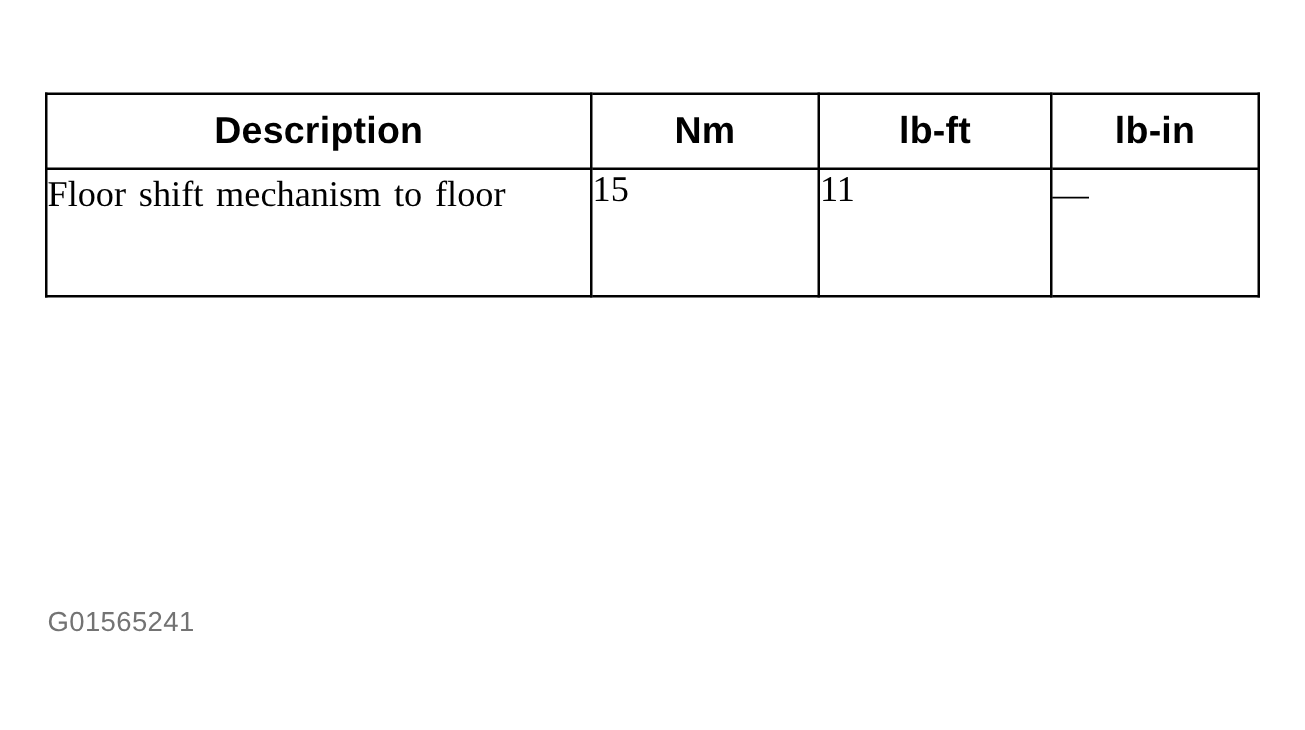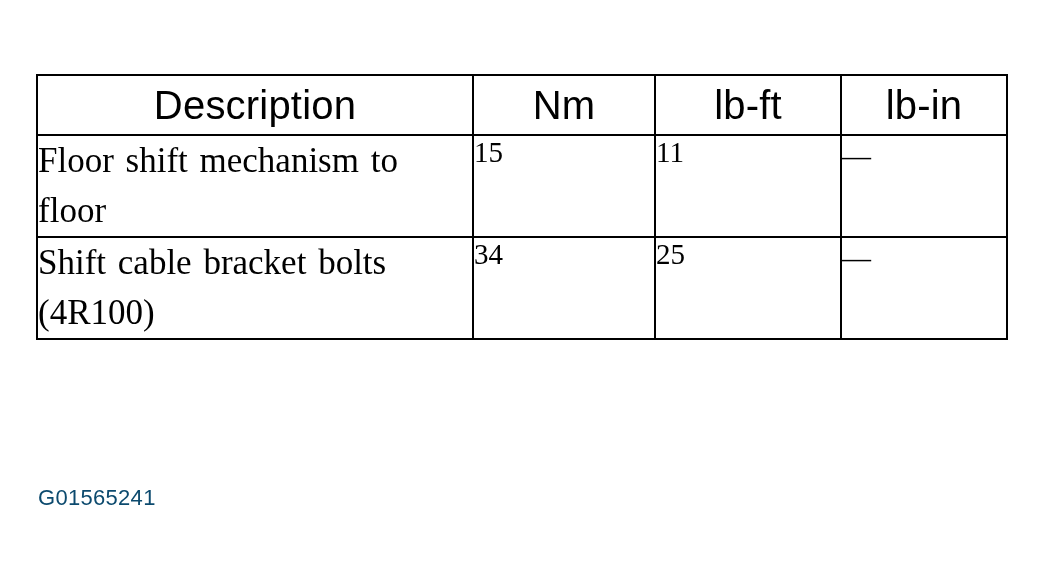--- a/index.html
+++ b/index.html
@@ -44,39 +44,39 @@
   
   col.c-desc { width: 436px; }
   col.c-nm   { width: 182px; }
   col.c-lbft { width: 186px; }
   col.c-lbin { width: 166px; }
 
   
   .hdr th {
     height: 58px;
     font-family: "Liberation Sans", sans-serif;
-    font-weight: normal;
-    font-size: 40px;
+    font-weight: bold;
+    font-size: 30px;
     text-align: center;
     vertical-align: middle;
     letter-spacing: 0.2px;
   }
   .hdr th.desc {
     text-align: center;
     padding-left: 0;
   }
 
   
   .torque-table tbody td {
     height: 100px;
   }
 
   .cell-desc {
     font-family: "Liberation Serif", serif;
-    font-size: 35px;
+    font-size: 29px;
     line-height: 1.42;
     text-align: left;
     padding: 8px 10px 8px 12px;
     vertical-align: top;
     word-spacing: 3px;
   }
 
   .cell-num {
     font-family: "Liberation Serif", serif;
     font-size: 29px;
@@ -92,21 +92,21 @@
     transform: translateY(4px);
   }
 
   .figure-id {
     position: absolute;
     left: 38px;
     top: 485px;
     font-family: "Liberation Sans", sans-serif;
     font-size: 22px;
     letter-spacing: 0.3px;
-    color: #0c4a6e;
+    color: #737373;
   }
 </style>
 </head>
 <body>
 
 <div class="sheet">
 
   <table class="torque-table">
     <colgroup>
       <col class="c-desc">
@@ -122,24 +122,18 @@
         <th>lb-in</th>
       </tr>
     </thead>
     <tbody>
       <tr>
         <td class="cell-desc">Floor shift mechanism to floor</td>
         <td class="cell-num">15</td>
         <td class="cell-num">11</td>
         <td class="cell-num"><span class="dash">—</span></td>
       </tr>
-      <tr>
-        <td class="cell-desc">Shift cable bracket bolts (4R100)</td>
-        <td class="cell-num">34</td>
-        <td class="cell-num">25</td>
-        <td class="cell-num"><span class="dash">—</span></td>
-      </tr>
     </tbody>
   </table>
 
   <div class="figure-id">G01565241</div>
 
 </div>
 
 </body></html>

